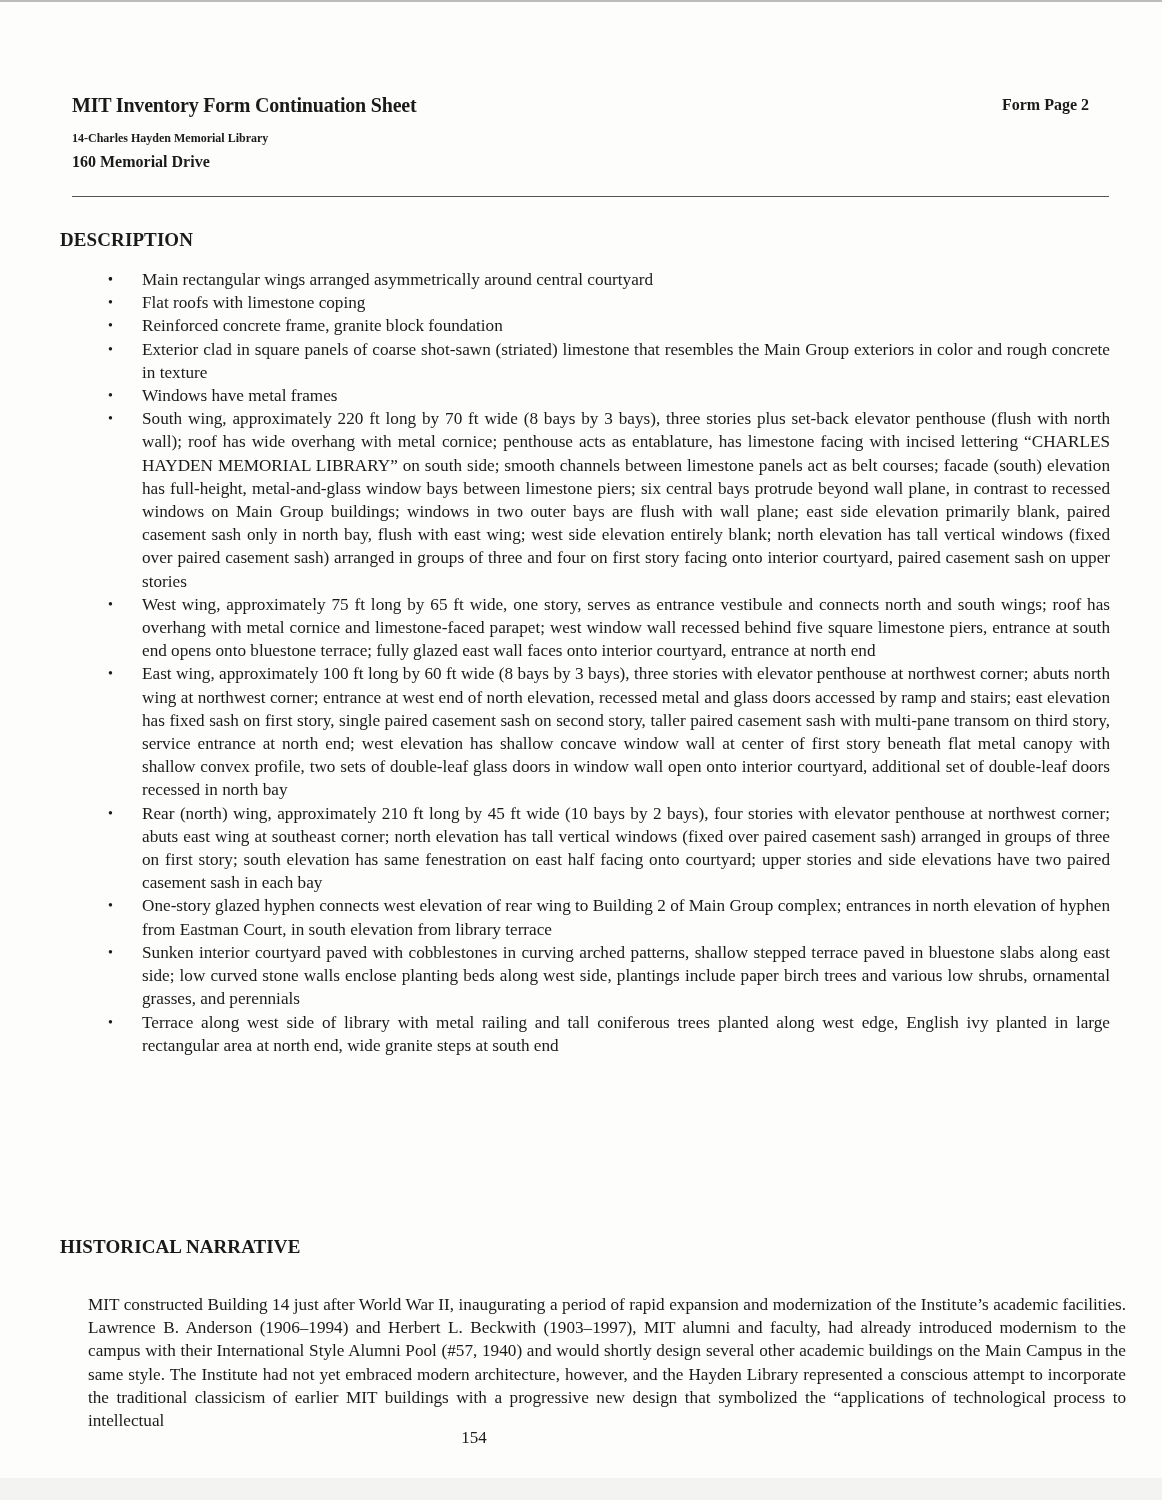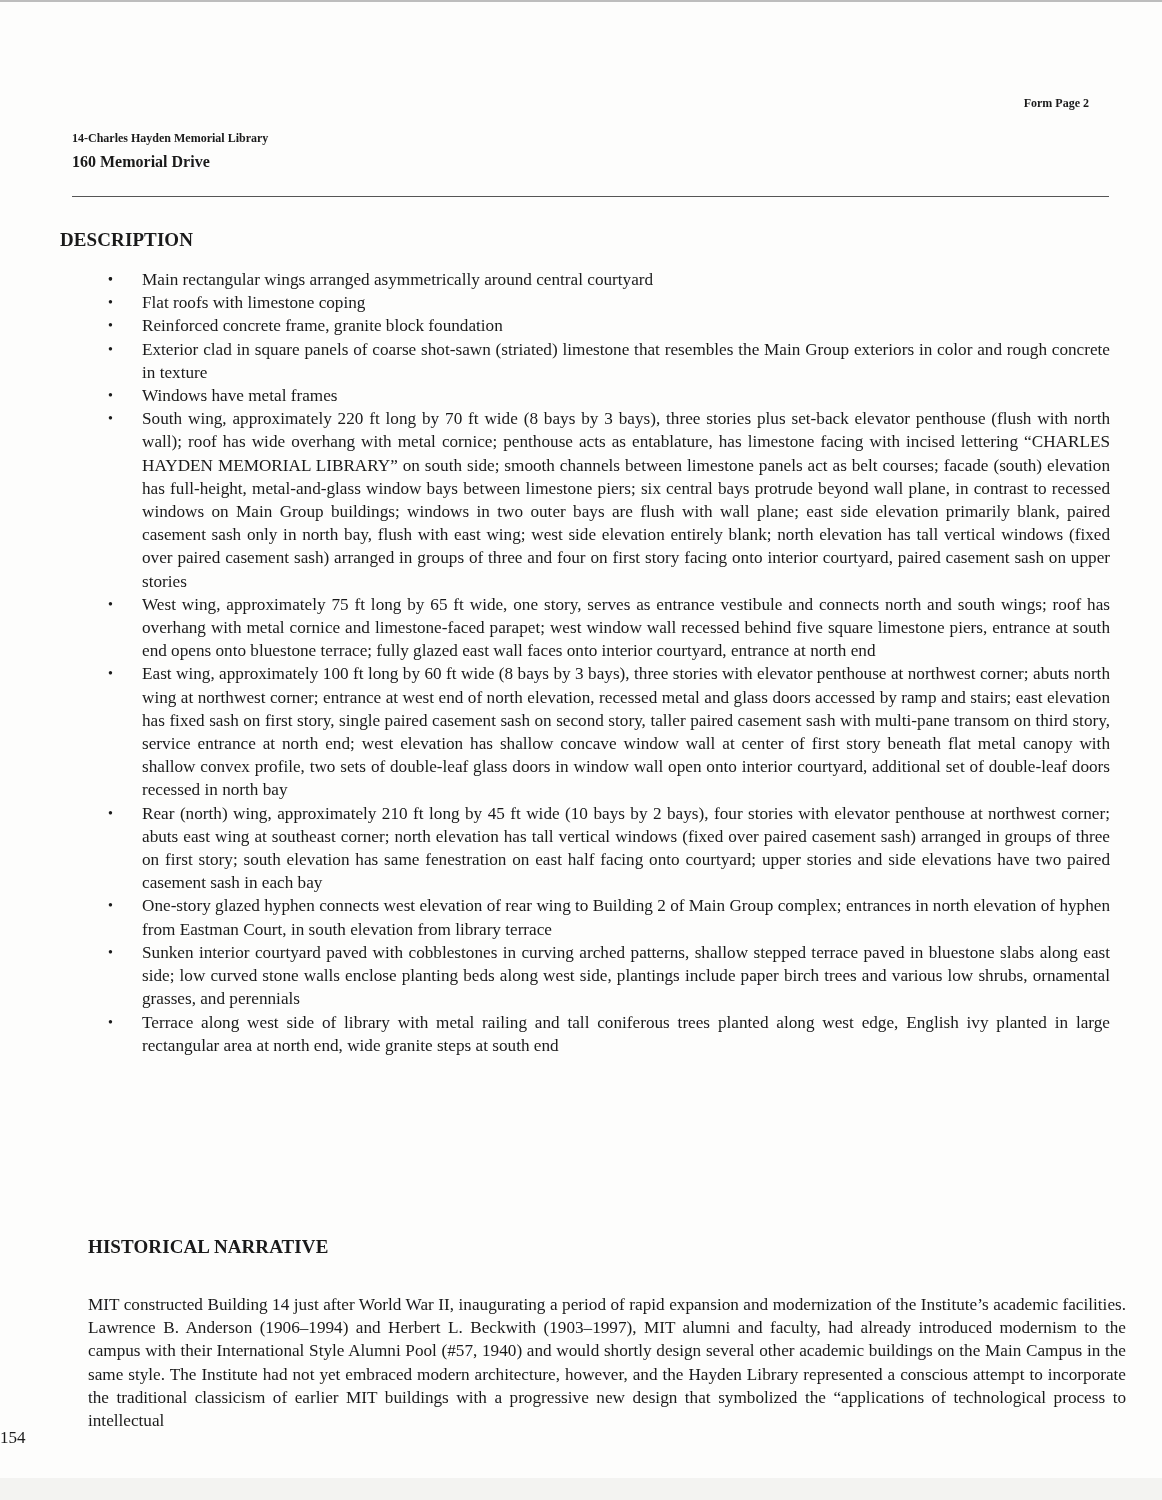--- a/index.html
+++ b/index.html
@@ -4,40 +4,41 @@
 <style>
   html, body { margin: 0; padding: 0; }
   body {
     width: 1162px; height: 1500px; background: #fdfdfc;
     font-family: "Liberation Serif", "DejaVu Serif", serif;
     color: #1a1a1a; position: relative; overflow: hidden;
   }
   .page { position: absolute; left: 0; top: 0; width: 1162px; height: 1500px; }
   .top-edge { position: absolute; left: 0; top: 0; width: 1162px; height: 2px; background: #bdbdbd; }
   .header-title { position: absolute; left: 72px; top: 94px; font-size: 20px; font-weight: bold; letter-spacing: -0.2px; }
-  .form-page { position: absolute; right: 73px; top: 96px; font-size: 12px; font-weight: bold; }
+  .form-page { position: absolute; right: 73px; top: 96px; font-size: 16px; font-weight: bold; }
   .sub1 { position: absolute; left: 72px; top: 131px; font-size: 12px; font-weight: bold; }
   .sub2 { position: absolute; left: 72px; top: 153px; font-size: 16px; font-weight: bold; }
   .rule { position: absolute; left: 72px; top: 196px; width: 1037px; height: 1px; background: #555; }
   .section-head { position: absolute; left: 60px; font-size: 19px; font-weight: bold; letter-spacing: 0.1px; }
   #desc-head { top: 229px; }
-  #hist-head { top: 1236px; margin-left: 28px; }
+  #hist-head { top: 1236px; }
   ul.desc { position: absolute; left: 108px; top: 268px; width: 1002px; margin: 0; padding: 0; list-style: none; }
   ul.desc li { position: relative; padding-left: 34px; font-size: 17.2px; line-height: 23.2px; text-align: justify; margin: 0; }
   ul.desc li .bullet { position: absolute; left: 0; top: 0; font-size: 14px; }
   p.narr { position: absolute; left: 72px; top: 1277px; width: 1038px; margin: 16px; font-size: 17.2px; line-height: 23.2px; text-align: justify; }
-  .page-num { position: absolute; left: 0; width: 948px; top: 1428px; font-size: 17px; }
+  .page-num { position: absolute; left: 0; width: 948px; top: 1428px; text-align: center; font-size: 17px; }
   .bottom-edge { position: absolute; left: 0; top: 1478px; width: 1162px; height: 22px; background: #f3f3f1; }
 </style>
 </head>
 <body>
 
 <div class="page">
   <div class="top-edge"></div>
 
+  <div class="header-title">MIT Inventory Form Continuation Sheet</div>
   <div class="form-page">Form Page 2</div>
   <div class="sub1">14-Charles Hayden Memorial Library</div>
   <div class="sub2">160 Memorial Drive</div>
   <div class="rule"></div>
 
   <div class="section-head" id="desc-head">DESCRIPTION</div>
 
   <ul class="desc">
     <li><span class="bullet">•</span></li>
     <li><span class="bullet">•</span><span>Main rectangular wings arranged asymmetrically around central courtyard</span></li>

